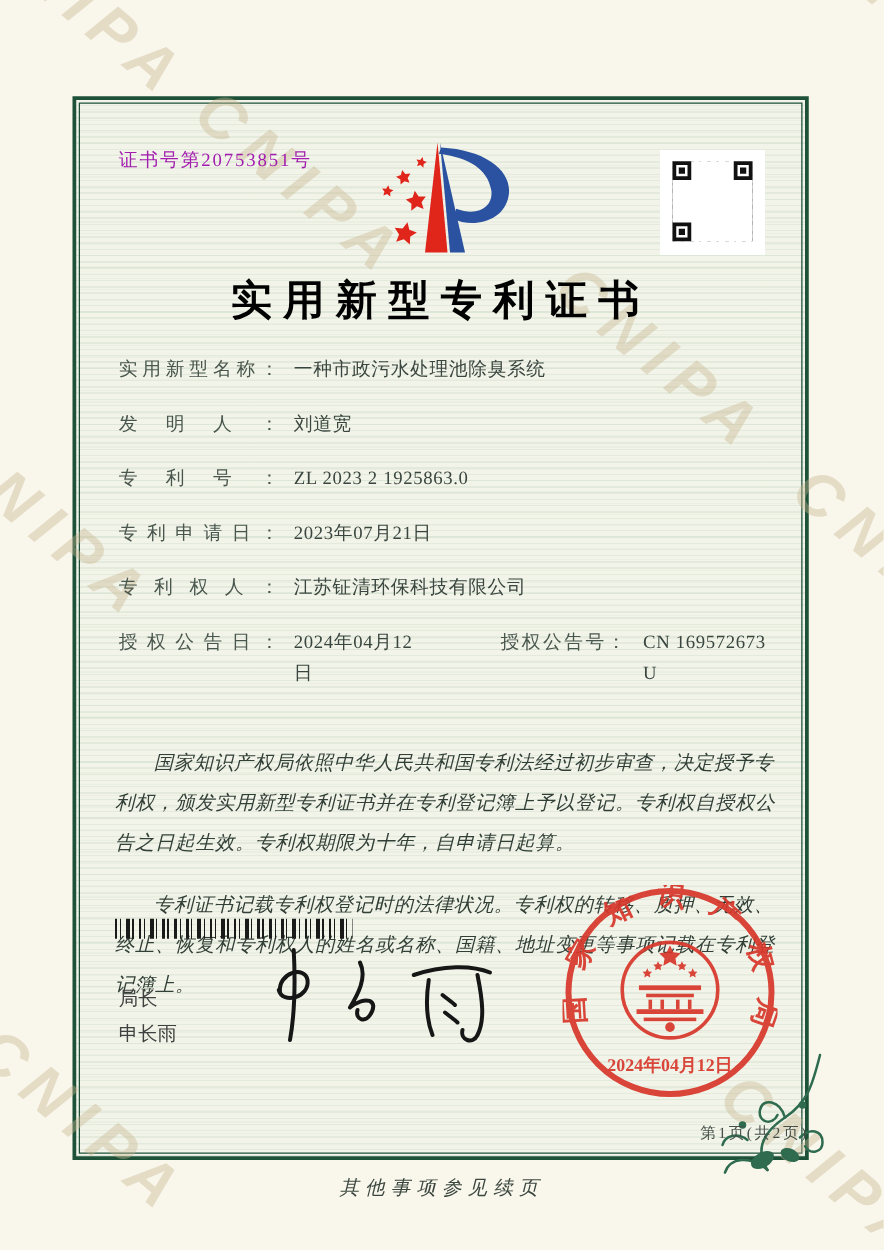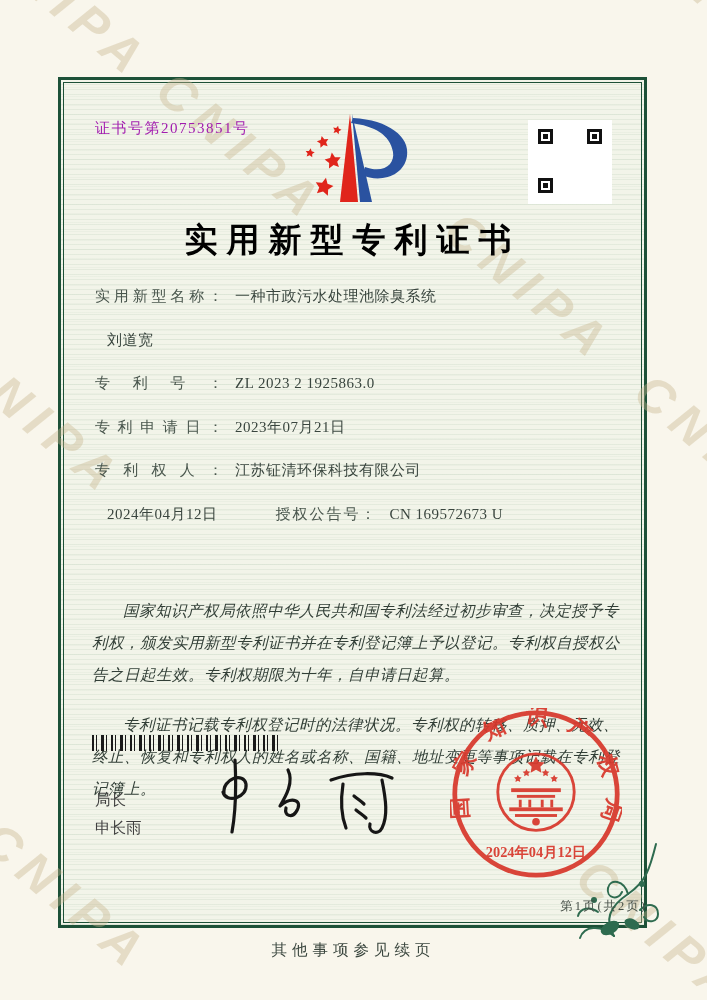--- a/index.html
+++ b/index.html
@@ -73,21 +73,21 @@
   .officer { left:95px; top:786px; font-size:15.5px; color:#404040; line-height:28px;
              font-family:"Liberation Sans", sans-serif; }
   .signature { left:196px; top:752px; width:218px; height:88px; }
 
   .seal { left:450px; top:708px; width:172px; height:172px; opacity:0.93; }
 
   .ornament { left:570px; top:840px; width:92px; height:104px; }
 
   .page-note { left:58px; top:898px; width:589px; text-align:right;
                font-size:12.5px; letter-spacing:2px; color:#454f47; }
-  .cont-note { left:0; top:940px; width:707px; text-align:center; 
+  .cont-note { left:0; top:940px; width:707px; text-align:center; font-style:italic;
                font-size:15.5px; letter-spacing:5px; color:#3a463e; }
 </style>
 </head>
 <body>
 
 <div class="page">
 
   <div class="frame"></div>
 
   <span class="wm" style="left:-35px; top:-25px;">CNIPA</span>
@@ -123,35 +123,37 @@
   </div>
 
   <div class="content title">实用新型专利证书</div>
 
   <div class="content fields">
     <div class="frow">
       <span class="flabel">实用新型名称：</span>
       <span class="fvalue">一种市政污水处理池除臭系统</span>
     </div>
     <div class="frow">
+      <span class="flabel">发明人：</span>
       <span class="fvalue">刘道宽</span>
     </div>
     <div class="frow">
       <span class="flabel">专利号：</span>
       <span class="fvalue">ZL 2023 2 1925863.0</span>
     </div>
     <div class="frow">
       <span class="flabel">专利申请日：</span>
       <span class="fvalue">2023年07月21日</span>
     </div>
     <div class="frow">
       <span class="flabel">专利权人：</span>
       <span class="fvalue">江苏钲清环保科技有限公司</span>
     </div>
     <div class="frow">
+      <span class="flabel">授权公告日：</span>
       <span class="fvalue">2024年04月12日</span>
       <span class="grant-no-label">授权公告号：</span>
       <span class="fvalue">CN 169572673 U</span>
     </div>
   </div>
 
   <div class="content paras">
     <p>国家知识产权局依照中华人民共和国专利法经过初步审查，决定授予专利权，颁发实用新型专利证书并在专利登记簿上予以登记。专利权自授权公告之日起生效。专利权期限为十年，自申请日起算。</p>
     <p>专利证书记载专利权登记时的法律状况。专利权的转移、质押、无效、终止、恢复和专利权人的姓名或名称、国籍、地址变更等事项记载在专利登记簿上。</p>
   </div>

